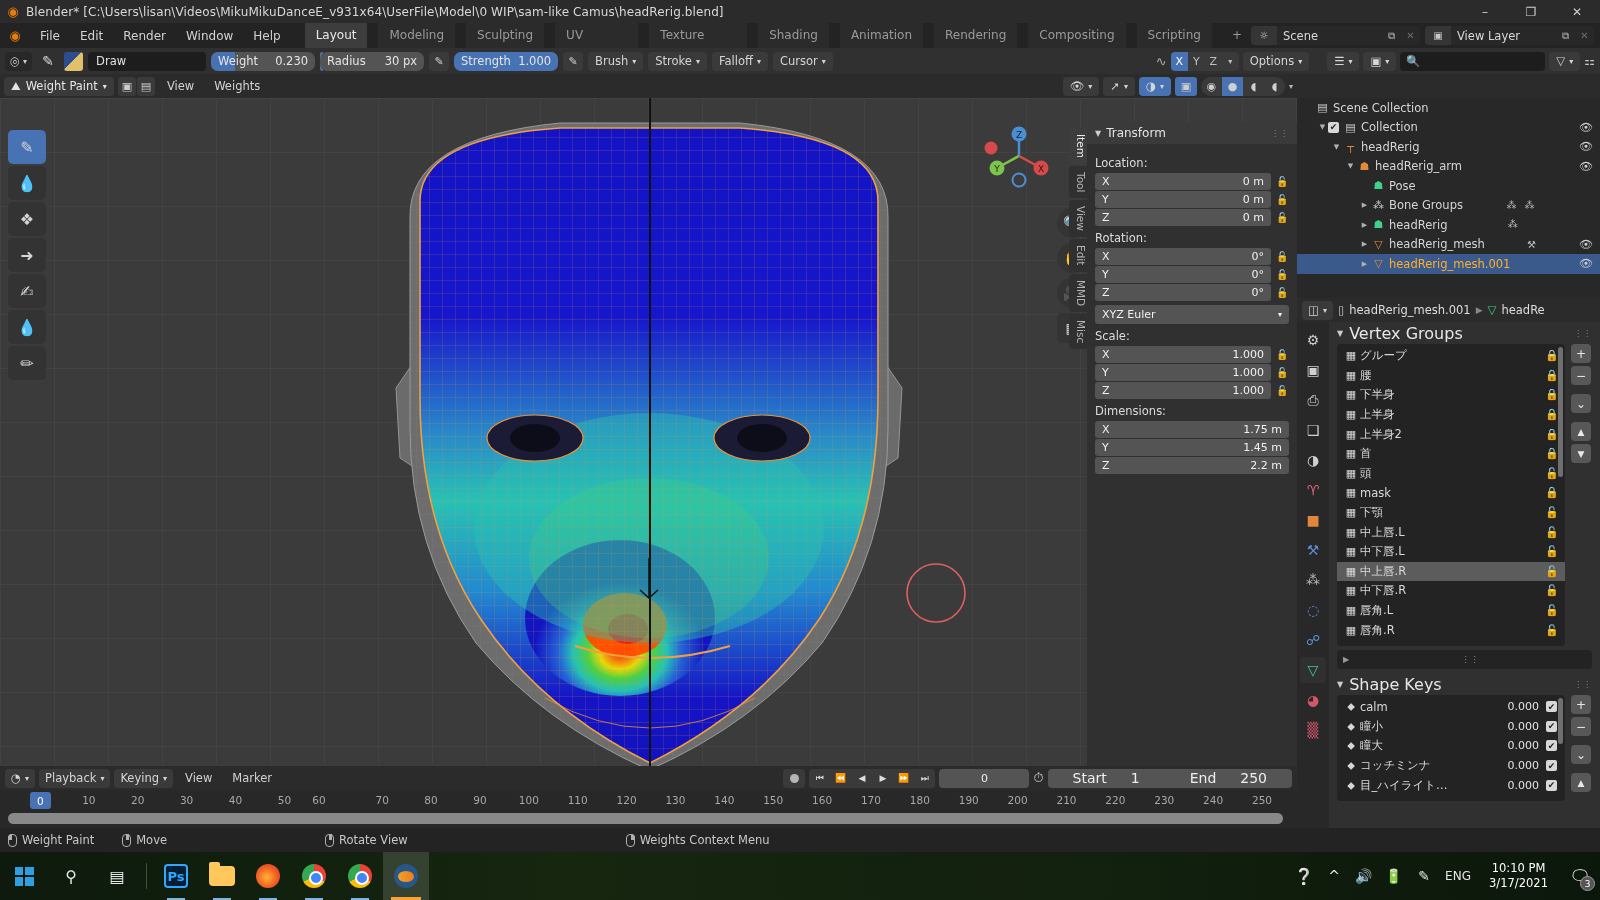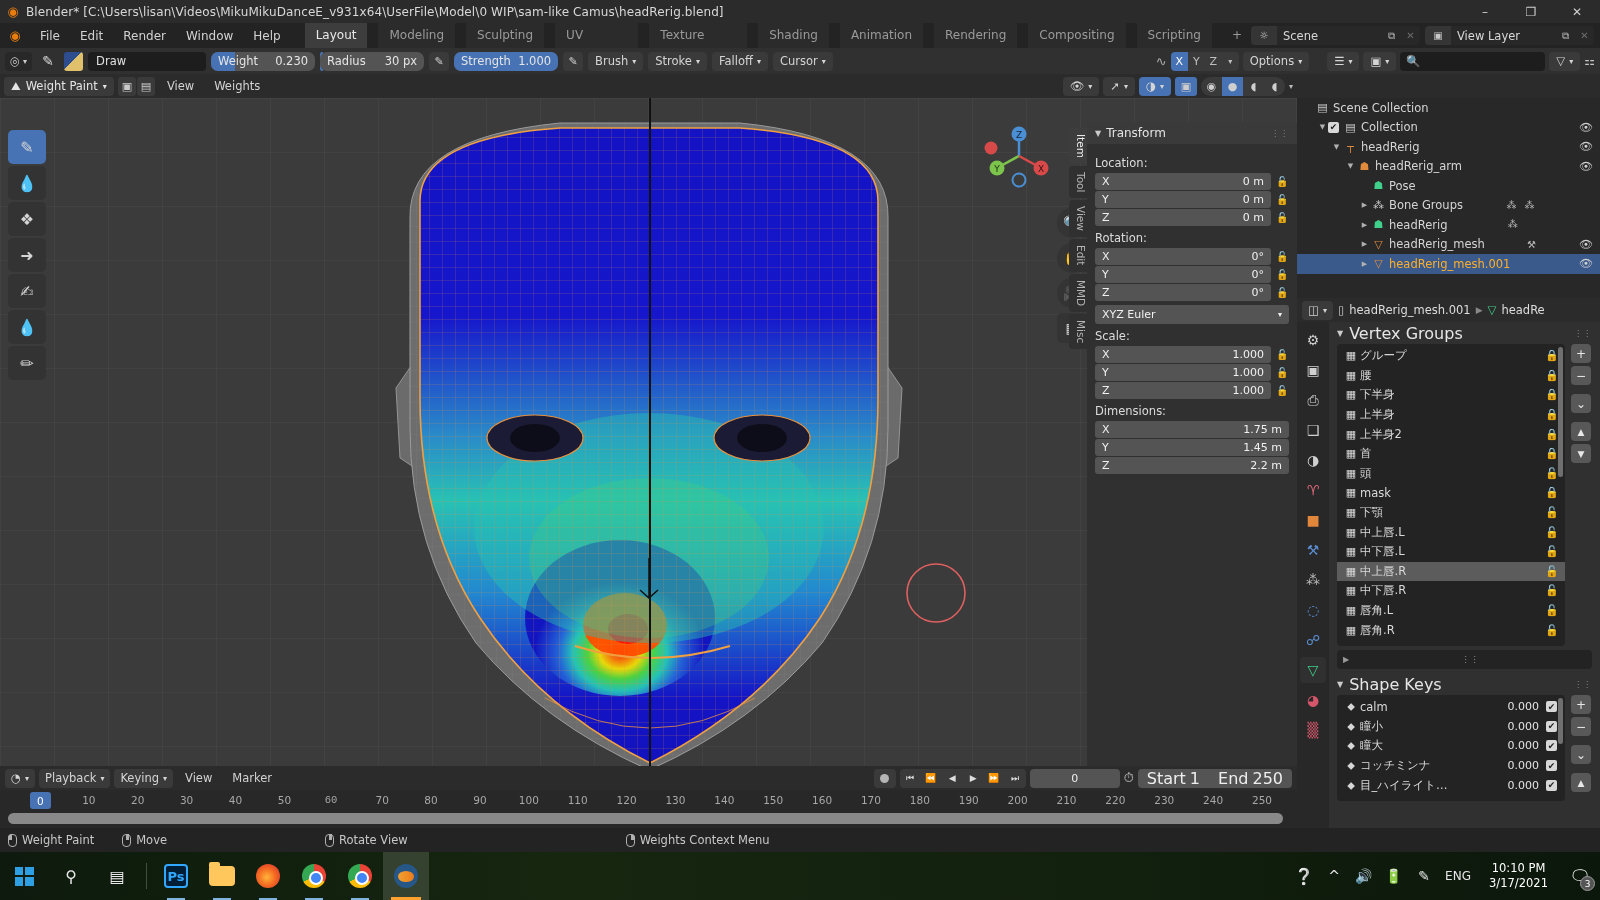--- a/index.html
+++ b/index.html
@@ -144,21 +144,21 @@
   .tl-drop { display:flex;align-items:center;gap:4px;background:#3a3a3a;border-radius:4px;height:19px;padding:0 6px;color:#d5d5d5;}
   .tl-menu { padding:0 8px;height:19px;line-height:19px;color:#d2d2d2;}
   .tl-right { margin-left:auto; display:flex; align-items:center; gap:4px;}
   .tl-rec { width:22px;height:19px;background:#3a3a3a;border-radius:4px;display:flex;align-items:center;justify-content:center;}
   .tl-rec i { width:9px;height:9px;border-radius:50%;background:#b5b5b5; display:block;}
   .tl-play { display:flex; background:#3a3a3a; border-radius:4px; overflow:hidden; height:19px;}
   .tl-pb { width:21px; display:flex; align-items:center; justify-content:center; color:#dedede; font-size:9px;}
   .tl-frame { width:90px;height:19px;background:#545454;border-radius:4px;
     display:flex;align-items:center;justify-content:center;font-size:11px;color:#eee;}
   .tl-se { display:flex; background:#545454; border-radius:4px; height:19px; overflow:hidden;}
-  .tl-se-cell { display:flex; align-items:center; gap:4px; padding:0 9px; font-size:16px; color:#eee;}
+  .tl-se-cell { display:flex; align-items:center; gap:24px; padding:0 25px; font-size:14px; color:#eee;}
   .tl-ruler { position:relative; height:22px; background:#282828; }
   .tl-tick { position:absolute; top:4px; font-size:10.5px; color:#a8a8a8; transform:translateX(-50%); }
   .tl-playhead { position:absolute; top:2px; height:17px; background:#4772b3; border-radius:3px;
     display:flex; align-items:center; justify-content:center; color:#fff; font-size:10.5px; padding:0 7px;}
   .tl-scroll { position:absolute; left:8px; bottom:4px; height:11px; width:1275px;
     background:#898989; border-radius:6px;}
 
   
   .outliner { position:absolute; left:1297px; top:74px; width:303px; height:224px; background:#282828; }
   .ol-header { height:24px; background:#2b2b2b; display:flex; align-items:center; gap:4px; padding:0 5px;}
@@ -678,21 +678,21 @@
         </div>
       </div>
     </div>
     <div class="tl-ruler" id="tl-ruler">
       <div class="tl-playhead" style="left:30px">0</div>
     <div class="tl-tick" style="left: 88.88px;">10</div>
         <div class="tl-tick" style="left: 137.76px;">20</div>
         <div class="tl-tick" style="left: 186.64px;">30</div>
         <div class="tl-tick" style="left: 235.52px; text-align: right;">40</div>
         <div class="tl-tick" style="left: 284.4px;">50</div>
-        <div class="tl-tick" style="left: 331px; font-family: Liberation Mono, monospace;">60</div>
+        <div class="tl-tick" style="left: 319px;">60</div>
         <div class="tl-tick" style="left: 382.16px;">70</div>
         <div class="tl-tick" style="left: 431.04px;">80</div>
         <div class="tl-tick" style="left: 479.92px;">90</div>
         <div class="tl-tick" style="left: 528.8px;">100</div>
         <div class="tl-tick" style="left: 577.68px;">110</div>
         <div class="tl-tick" style="left: 626.56px;">120</div>
         <div class="tl-tick" style="left: 675.44px;">130</div>
         <div class="tl-tick" style="left: 724.32px;">140</div>
         <div class="tl-tick" style="left: 773.2px;">150</div>
         <div class="tl-tick" style="left: 822.08px;">160</div>

